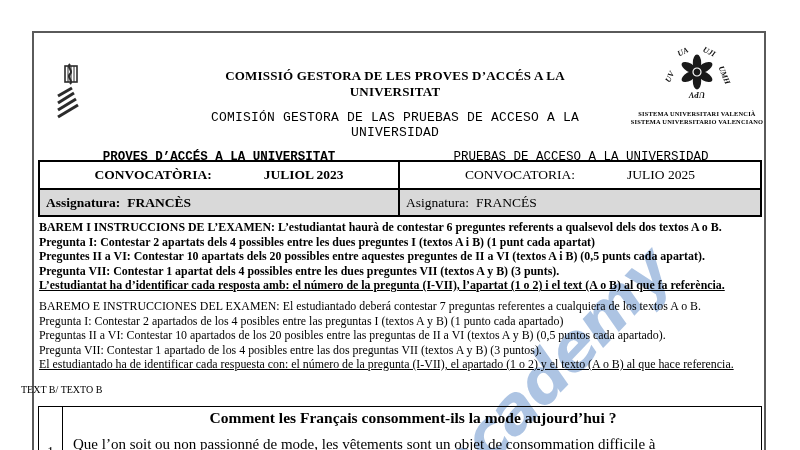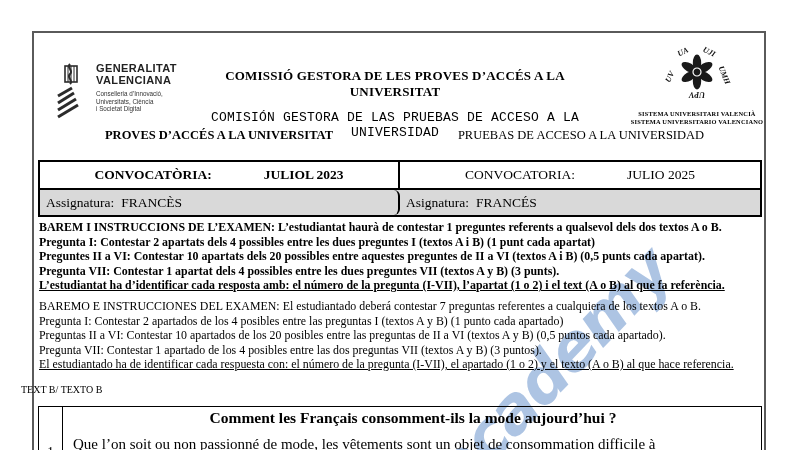--- a/index.html
+++ b/index.html
@@ -33,38 +33,38 @@
 
   .center-titles{position:absolute;left:180px;top:68px;width:430px;text-align:center;}
   .title-va{font-size:13px;font-weight:bold;letter-spacing:.2px;}
   .title-es{font-size:13px;margin-top:10px;letter-spacing:.2px;font-family:Liberation Mono, monospace;}
 
   .seal-block{position:absolute;left:618px;top:42px;width:158px;text-align:center;}
   .seal-svg{width:84px;height:64px;}
   .seal-caption{font-size:6.4px;font-weight:bold;line-height:8px;letter-spacing:.2px;white-space:nowrap;}
 
   
-  .exam-banner{position:absolute;left:38px;top:128px;width:724px;display:flex;}
+  .exam-banner{position:absolute;left:38px;top:150px;width:724px;display:flex;font-family:Liberation Mono, monospace;}
   .exam-banner .half{width:50%;text-align:center;font-size:12.5px;}
   .exam-banner .va{font-weight:bold;}
 
   
   .conv-table{
     position:absolute;left:38px;top:160px;width:724px;box-sizing:border-box;
     border:2px solid #000;
   }
   .conv-row{display:flex;}
   .conv-row + .conv-row{border-top:2px solid #000;}
   .conv-cell{width:50%;box-sizing:border-box;display:flex;align-items:center;font-size:13.5px;height:26px;}
   .conv-cell.left-col{border-right:2px solid #000;}
   .conv-head .conv-cell{justify-content:center;gap:52px;}
   .conv-head .left-col{font-weight:bold;}
   .subject-row{background:#d9d9d9;}
   .subject-row .conv-cell{height:25px;padding-left:6px;gap:7px;}
-  .subject-row .left-col{font-weight:normal;border-radius:6px;}
+  .subject-row .left-col{font-weight:bold;}
 
   
   .instructions{position:absolute;left:39px;width:724px;font-size:11.9px;line-height:14.5px;}
   .ins-va{top:220px;font-weight:bold;}
   .ins-es{top:299px;}
   .ins-line{white-space:nowrap;}
   .ins-line.underline{text-decoration:underline;}
 
   
   .text-heading{position:absolute;left:21px;top:384px;width:724px;text-align:left;font-size:10px;}
@@ -98,29 +98,20 @@
           <line x1="15" y1="4" x2="15" y2="20" stroke-width="1"></line>
           <line x1="18" y1="4" x2="18" y2="20" stroke-width="1"></line>
         </g>
         <g stroke="#2b2b2b" stroke-width="3" fill="none">
           <line x1="2" y1="34" x2="16" y2="26"></line>
           <line x1="2" y1="41" x2="18" y2="31"></line>
           <line x1="2" y1="48" x2="20" y2="37"></line>
           <line x1="2" y1="55" x2="22" y2="43"></line>
         </g>
       </svg>
-      <div class="logo-text">
-        <div class="brand">GENERALITAT</div>
-        <div class="brand">VALENCIANA</div>
-        <div class="dept">
-          <div>Conselleria d’Innovació,</div>
-          <div>Universitats, Ciència</div>
-          <div>i Societat Digital</div>
-        </div>
-      </div>
     </div>
 
     <div class="center-titles">
       <div class="title-va">COMISSIÓ GESTORA DE LES PROVES D’ACCÉS A LA UNIVERSITAT</div>
       <div class="title-es">COMISIÓN GESTORA DE LAS PRUEBAS DE ACCESO A LA UNIVERSIDAD</div>
     </div>
 
     <div class="seal-block">
       <svg class="seal-svg" viewBox="0 0 84 64">
         <g fill="#1a1a1a">
@@ -170,21 +161,21 @@
           <span>FRANCÈS</span>
         </div>
         <div class="conv-cell">
           <span>Asignatura:</span>
           <span>FRANCÉS</span>
         </div>
       </div>
     </div>
 
     <div class="instructions ins-va">
-      <div class="ins-line">BAREM I INSTRUCCIONS DE L’EXAMEN:  L’estudiantat haurà de contestar 1 preguntes referents a qualsevol dels dos textos A o B.</div>
+      <div class="ins-line">BAREM I INSTRUCCIONS DE L’EXAMEN:  L’estudiantat haurà de contestar 6 preguntes referents a qualsevol dels dos textos A o B.</div>
       <div class="ins-line">Pregunta I: Contestar 2 apartats dels 4 possibles entre les dues preguntes I (textos A i B) (1 punt cada apartat)</div>
       <div class="ins-line">Preguntes II a VI: Contestar 10 apartats dels 20 possibles entre aquestes preguntes de II a VI (textos A i B) (0,5 punts cada apartat).</div>
       <div class="ins-line">Pregunta VII: Contestar 1 apartat dels 4 possibles entre les dues preguntes VII (textos A y B) (3 punts).</div>
       <div class="ins-line underline">L’estudiantat ha d’identificar cada resposta amb: el número de la pregunta (I-VII), l’apartat (1 o 2) i el text (A o B) al que fa referència.</div>
     </div>
 
     <div class="instructions ins-es">
       <div class="ins-line">BAREMO E INSTRUCCIONES DEL EXAMEN: El estudiantado deberá contestar 7 preguntas referentes a cualquiera de los textos A o B.</div>
       <div class="ins-line">Pregunta I: Contestar 2 apartados de los 4 posibles entre las preguntas I (textos A y B) (1 punto cada apartado)</div>
       <div class="ins-line">Preguntas II a VI: Contestar 10 apartados de los 20 posibles entre las preguntas de II a VI (textos A y B) (0,5 puntos cada apartado).</div>

